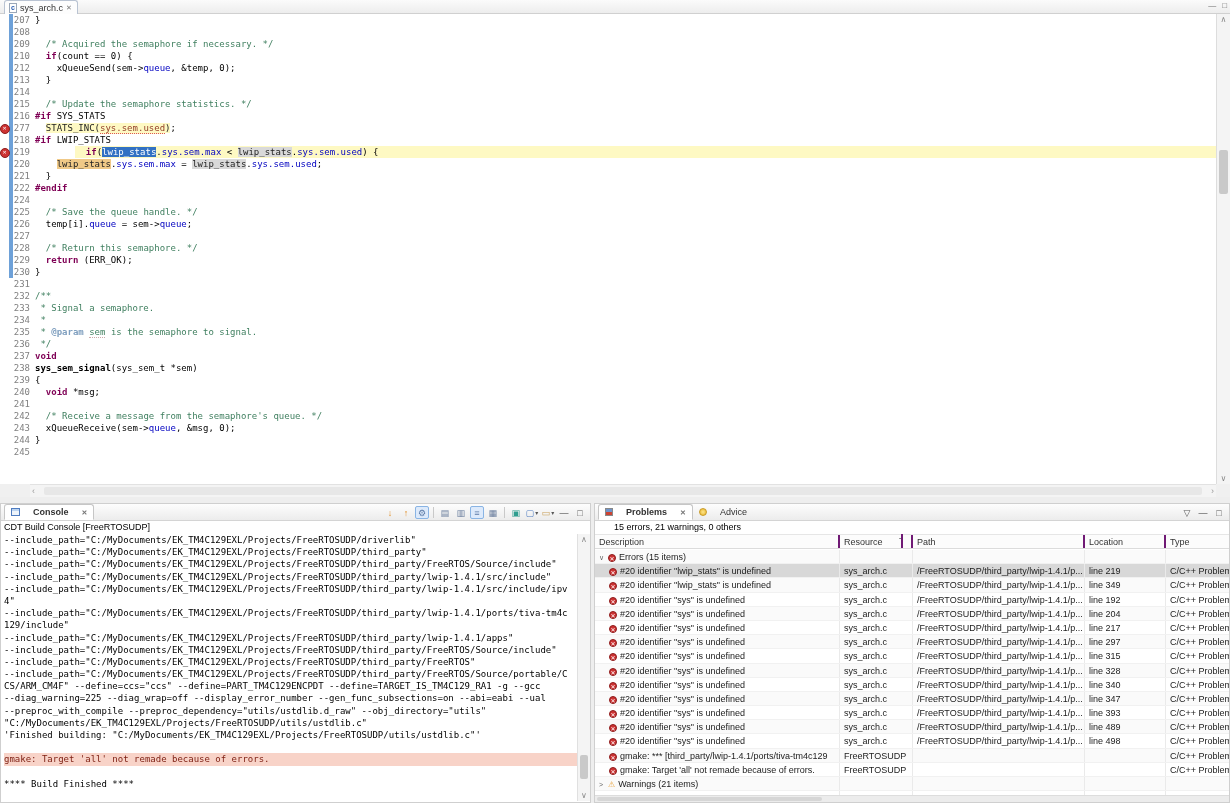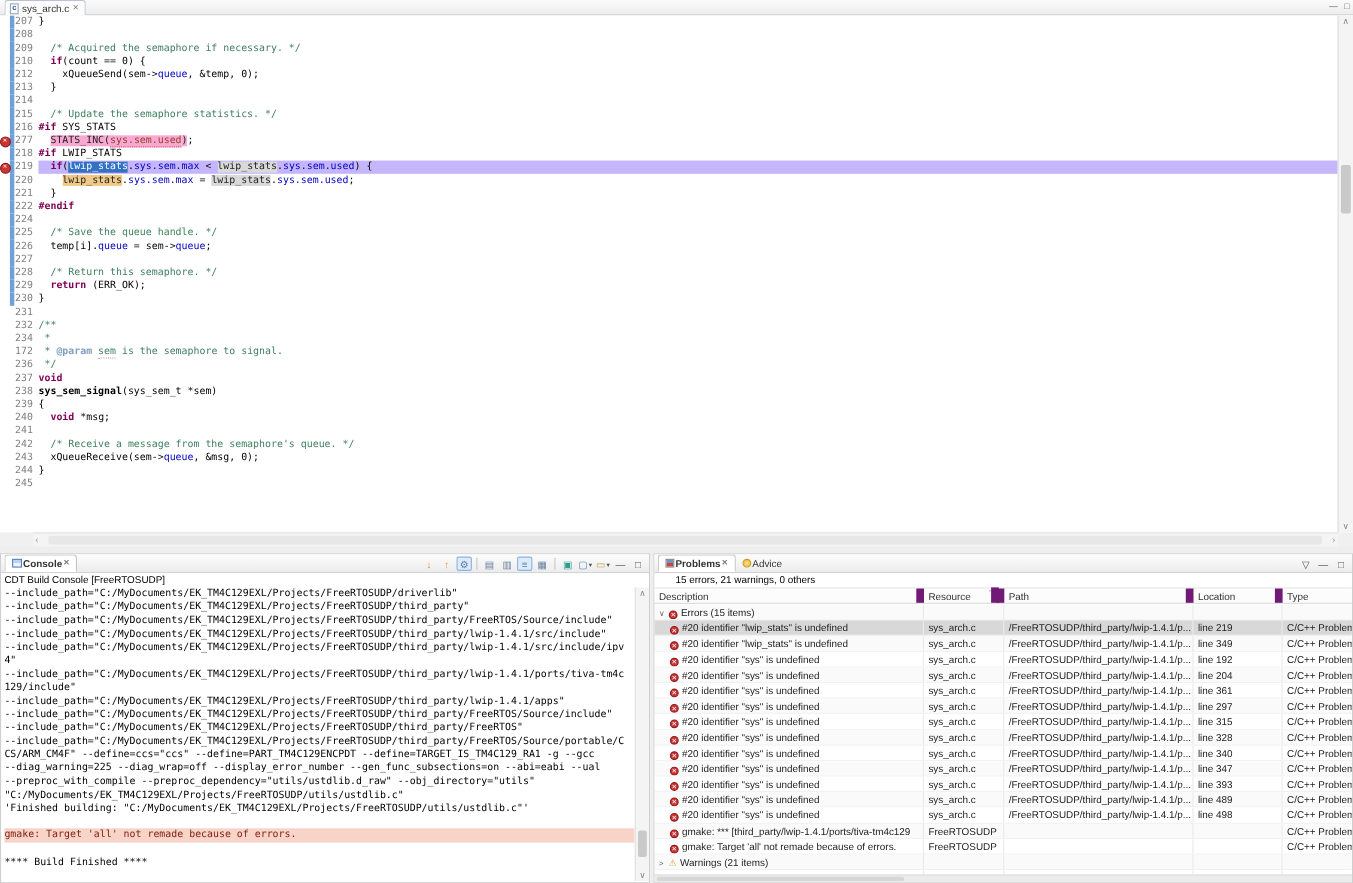--- a/index.html
+++ b/index.html
@@ -23,50 +23,50 @@
   .gutter-mark { width:9px; position:relative; flex:none; }
   .gutter-mark.err::before { content:""; position:absolute; left:0; top:2px; width:8px; height:8px;
     background:#cd3333; border:1px solid #8d1d1d; border-radius:50%; }
   .gutter-mark.err { color:#fff; font-size:6px; text-align:center; line-height:12px; z-index:2; }
   .gutter-mark.err .x { position:absolute; left:0; top:0; width:9px; text-align:center; }
   .rbar { width:4px; flex:none; }
   .rbar.on { background:#6ea1d8; }
   .lnum { width:22px; flex:none; text-align:right; padding-right:5px; color:#808080;
     font-family:"DejaVu Sans Mono","Liberation Mono",monospace; }
   .ltext { flex:1; }
-  .code-line.cur .ltext { background:#c4b5fd; }
+  .code-line.cur .ltext { background:#fef9c3;margin-left:40px; }
   .p  { color:#000; }
   .c  { color:#3F7F5F; }
   .k  { color:#7F0055; font-weight:bold; }
   .d  { color:#7F0055; font-weight:bold; }
   .f  { color:#0000C0;text-align:right; }
   .fn { color:#000; font-weight:bold; }
   .doc{ color:#7F9FBF; font-weight:bold; }
   .u  { border-bottom:1px dotted #caa; }
-  .m  { background:#f9a8d4; }
+  .m  { background:#fef9c3; }
   .mr { color:#94402a; border-bottom:1px dotted #d55; }
   .sel{ background:#3271c3; color:#fff; }
   .occ{ background:#d9d9d9; }
   .wocc{ background:#f0c987; }
 
   .vscroll { position:absolute; right:0; top:14px; width:14px; height:470px; background:#f4f4f4; border-left:1px solid #ddd; }
   .vscroll .arr { position:absolute; left:0; width:13px; text-align:center; color:#888; font-size:8px; }
   .vscroll .thumb { position:absolute; left:2px; width:9px; background:#c9c9c9; border-radius:2px; }
   .editor-hscroll { position:absolute; left:30px; top:484px; width:1186px; height:13px; background:#f4f4f4; border-top:1px solid #e2e2e2; }
   .editor-hscroll .arr { position:absolute; top:1px; color:#999; font-size:9px; }
   .editor-hscroll .thumb { position:absolute; left:14px; right:14px; top:2px; height:8px; background:#e7e7e7; border-radius:2px; }
   .sash { position:absolute; left:0; top:497px; width:1230px; height:6px; background:#eeeeee; }
 
   
   .panel { position:absolute; top:503px; height:300px; background:#fff; border:1px solid #cfcfcf; }
   #console-panel { left:0; width:591px; }
   #problems-panel { left:594px; width:636px; }
   .panel-tabbar { height:17px; background:linear-gradient(#fdfdfd,#ececec); border-bottom:1px solid #d4d4d4;
     display:flex; align-items:flex-end; position:relative; }
-  .view-tab { height:16px; display:flex; align-items:center; gap:1px; padding:0 6px;
+  .view-tab { height:16px; display:flex; align-items:center; gap:13px; padding:0 6px;
     font-size:9px; color:#333;justify-content:flex-end; }
   .view-tab.active { background:#fff; border:1px solid #c6c6c6; border-bottom:1px solid #fff;
     border-radius:3px 3px 0 0; font-weight:bold; margin-left:3px; }
   .console-icon { width:9px; height:8px; border:1px solid #4f7cc0; background:linear-gradient(#bcd4f0 40%,#eef4fb 40%); display:inline-block; }
   .problems-icon { width:8px; height:8px; display:inline-block;
     background:linear-gradient(180deg,#6f94c9 50%,#cc4433 50%); border:1px solid #888; }
   .bulb-icon { width:8px; height:8px; border-radius:50%; background:radial-gradient(#fde58a,#e8b32a); border:1px solid #c99b26; display:inline-block; }
   .toolbar { position:absolute; right:3px; top:2px; display:flex; align-items:center; gap:2px; }
   .tbi { width:14px; height:13px; display:flex; align-items:center; justify-content:center;
     font-size:9px; border:1px solid transparent; border-radius:2px; }
@@ -84,21 +84,21 @@
   .console-body { position:absolute; left:0; top:30px; right:13px; bottom:1px; overflow:hidden; padding-left:3px; }
   .console-line { height:12.2px; line-height:12.2px; white-space:pre;
     font-family:"DejaVu Sans Mono","Liberation Mono",monospace; font-size:9px; color:#000; }
   .console-line.err { background:#f8d3c8; color:#7c1d10; width:100%; }
   .console-vscroll { position:absolute; right:0; top:30px; width:13px; bottom:1px; background:#f4f4f4; border-left:1px solid #e0e0e0; }
   .console-vscroll .arr { position:absolute; left:0; width:12px; text-align:center; color:#888; font-size:8px; }
   .console-vscroll .thumb { position:absolute; left:2px; width:8px; background:#c9c9c9; border-radius:2px; }
 
   .summary { height:13px; line-height:13px; padding-left:19px; font-size:9px; color:#000; background:#fff; }
   .grid-header { display:flex; height:15px; background:#fcfcfc; border-top:1px solid #e6e6e6; border-bottom:1px solid #dcdcdc; position:relative; }
-  .grid-header span { line-height:14px; padding-left:4px; color:#333; border-right:7px solid #701a75; overflow:hidden; white-space:nowrap; }
+  .grid-header span { line-height:14px; padding-left:4px; color:#333; border-right:2px solid #701a75; overflow:hidden; white-space:nowrap; }
   .sort-caret { position:absolute; left:300px; top:-1px; color:#999; font-size:7px; }
   .prow { display:flex; height:14.2px; line-height:14.2px; border-bottom:1px solid #f1f1f1; background:#fff; }
   .prow:nth-child(odd) { background:#fafafa; }
   .prow.selected { background:#d8d8d8; }
   .prow > span { overflow:hidden; white-space:nowrap; border-right:1px solid #eaeaea; padding-left:4px; }
   .col0 { width:245px; flex:none; }
   .col1 { width:73px; flex:none; }
   .col2 { width:172px; flex:none; }
   .col3 { width:81px; flex:none; }
   .col4 { flex:1; border-right:none !important; }
@@ -147,22 +147,23 @@
       <div class="code-line"><span class="gutter-mark"></span><span class="rbar on"></span><span class="lnum">222</span><span class="ltext"><span class="d">#endif</span></span></div>
       <div class="code-line"><span class="gutter-mark"></span><span class="rbar on"></span><span class="lnum">224</span><span class="ltext"></span></div>
       <div class="code-line"><span class="gutter-mark"></span><span class="rbar on"></span><span class="lnum">225</span><span class="ltext"><span class="p">  </span><span class="c">/* Save the queue handle. */</span></span></div>
       <div class="code-line"><span class="gutter-mark"></span><span class="rbar on"></span><span class="lnum">226</span><span class="ltext"><span class="p">  temp[i].</span><span class="f">queue</span><span class="p"> = sem-&gt;</span><span class="f">queue</span><span class="p">;</span></span></div>
       <div class="code-line"><span class="gutter-mark"></span><span class="rbar on"></span><span class="lnum">227</span><span class="ltext"></span></div>
       <div class="code-line"><span class="gutter-mark"></span><span class="rbar on"></span><span class="lnum">228</span><span class="ltext"><span class="p">  </span><span class="c">/* Return this semaphore. */</span></span></div>
       <div class="code-line"><span class="gutter-mark"></span><span class="rbar on"></span><span class="lnum">229</span><span class="ltext"><span class="p">  </span><span class="k">return</span><span class="p"> (ERR_OK);</span></span></div>
       <div class="code-line"><span class="gutter-mark"></span><span class="rbar on"></span><span class="lnum">230</span><span class="ltext"><span class="p">}</span></span></div>
       <div class="code-line"><span class="gutter-mark"></span><span class="rbar"></span><span class="lnum">231</span><span class="ltext"></span></div>
       <div class="code-line"><span class="gutter-mark"></span><span class="rbar"></span><span class="lnum">232</span><span class="ltext"><span class="c">/**</span></span></div>
+      <div class="code-line"><span class="gutter-mark"></span><span class="rbar"></span><span class="lnum">233</span><span class="ltext"><span class="c"> * Signal a semaphore.</span></span></div>
       <div class="code-line"><span class="gutter-mark"></span><span class="rbar"></span><span class="lnum">234</span><span class="ltext"><span class="c"> *</span></span></div>
-      <div class="code-line"><span class="gutter-mark"></span><span class="rbar"></span><span class="lnum">172</span><span class="ltext"><span class="c"> * </span><span class="doc">@param</span><span class="c"> </span><span class="c u">sem</span><span class="c"> is the semaphore to signal.</span></span></div>
+      <div class="code-line"><span class="gutter-mark"></span><span class="rbar"></span><span class="lnum">235</span><span class="ltext"><span class="c"> * </span><span class="doc">@param</span><span class="c"> </span><span class="c u">sem</span><span class="c"> is the semaphore to signal.</span></span></div>
       <div class="code-line"><span class="gutter-mark"></span><span class="rbar"></span><span class="lnum">236</span><span class="ltext"><span class="c"> */</span></span></div>
       <div class="code-line"><span class="gutter-mark"></span><span class="rbar"></span><span class="lnum">237</span><span class="ltext"><span class="k">void</span></span></div>
       <div class="code-line"><span class="gutter-mark"></span><span class="rbar"></span><span class="lnum">238</span><span class="ltext"><span class="fn">sys_sem_signal</span><span class="p">(sys_sem_t *sem)</span></span></div>
       <div class="code-line"><span class="gutter-mark"></span><span class="rbar"></span><span class="lnum">239</span><span class="ltext"><span class="p">{</span></span></div>
       <div class="code-line"><span class="gutter-mark"></span><span class="rbar"></span><span class="lnum">240</span><span class="ltext"><span class="p">  </span><span class="k">void</span><span class="p"> *msg;</span></span></div>
       <div class="code-line"><span class="gutter-mark"></span><span class="rbar"></span><span class="lnum">241</span><span class="ltext"></span></div>
       <div class="code-line"><span class="gutter-mark"></span><span class="rbar"></span><span class="lnum">242</span><span class="ltext"><span class="p">  </span><span class="c">/* Receive a message from the semaphore's queue. */</span></span></div>
       <div class="code-line"><span class="gutter-mark"></span><span class="rbar"></span><span class="lnum">243</span><span class="ltext"><span class="p">  xQueueReceive(sem-&gt;</span><span class="f">queue</span><span class="p">, &amp;msg, 0);</span></span></div>
       <div class="code-line"><span class="gutter-mark"></span><span class="rbar"></span><span class="lnum">244</span><span class="ltext"><span class="p">}</span></span></div>
       <div class="code-line"><span class="gutter-mark"></span><span class="rbar"></span><span class="lnum">245</span><span class="ltext"></span></div>
@@ -299,21 +300,21 @@
         <span class="col0"><span class="indent"></span><span class="err-badge">✕</span><span>#20 identifier "sys" is undefined</span></span>
         <span class="col1">sys_arch.c</span>
         <span class="col2">/FreeRTOSUDP/third_party/lwip-1.4.1/p...</span>
         <span class="col3">line 204</span>
         <span class="col4">C/C++ Problem</span>
       </div>
       <div class="prow">
         <span class="col0"><span class="indent"></span><span class="err-badge">✕</span><span>#20 identifier "sys" is undefined</span></span>
         <span class="col1">sys_arch.c</span>
         <span class="col2">/FreeRTOSUDP/third_party/lwip-1.4.1/p...</span>
-        <span class="col3">line 361</span>
+        <span class="col3">line 217</span>
         <span class="col4">C/C++ Problem</span>
       </div>
       <div class="prow">
         <span class="col0"><span class="indent"></span><span class="err-badge">✕</span><span>#20 identifier "sys" is undefined</span></span>
         <span class="col1">sys_arch.c</span>
         <span class="col2">/FreeRTOSUDP/third_party/lwip-1.4.1/p...</span>
         <span class="col3">line 297</span>
         <span class="col4">C/C++ Problem</span>
       </div>
       <div class="prow">

